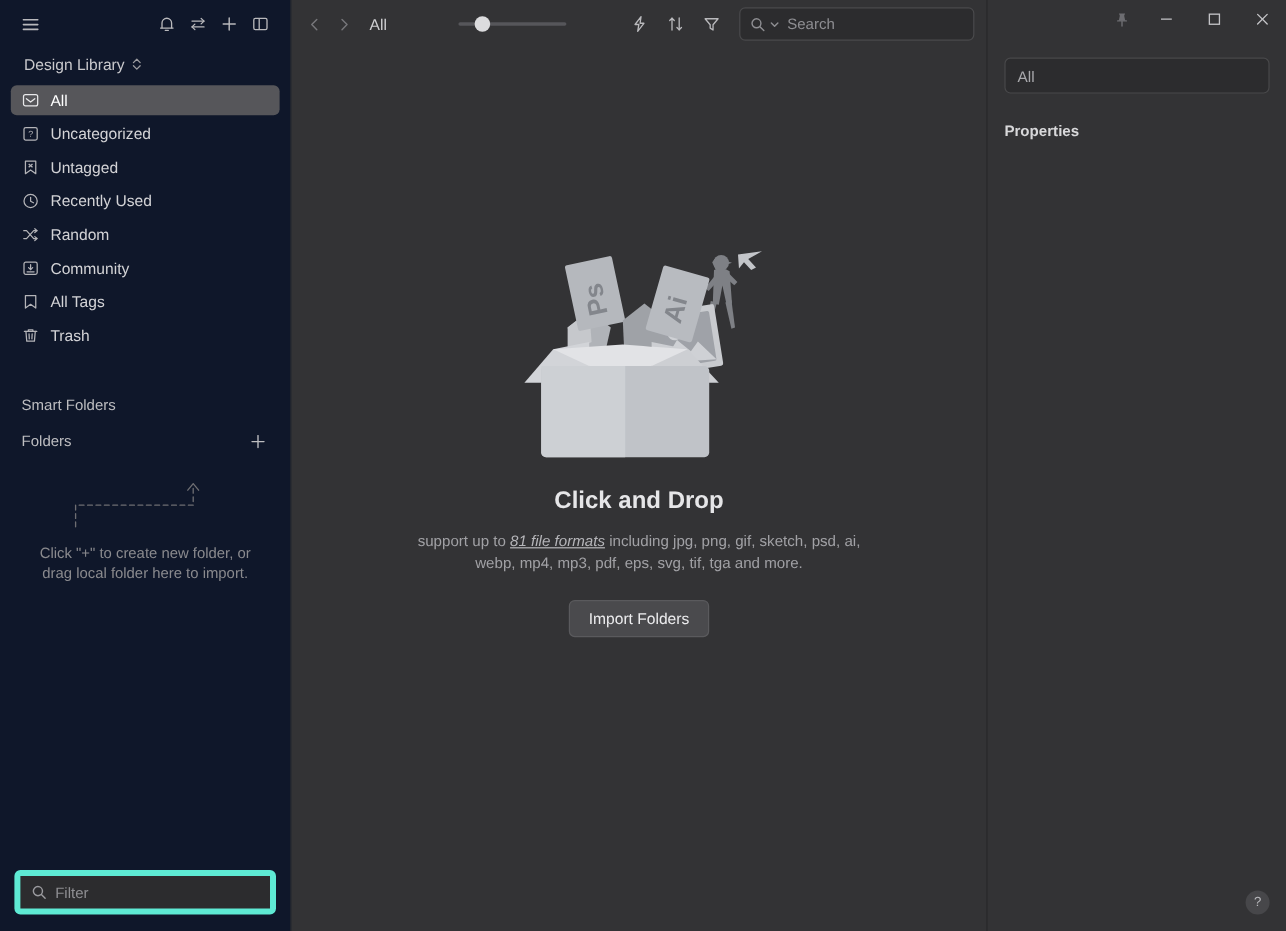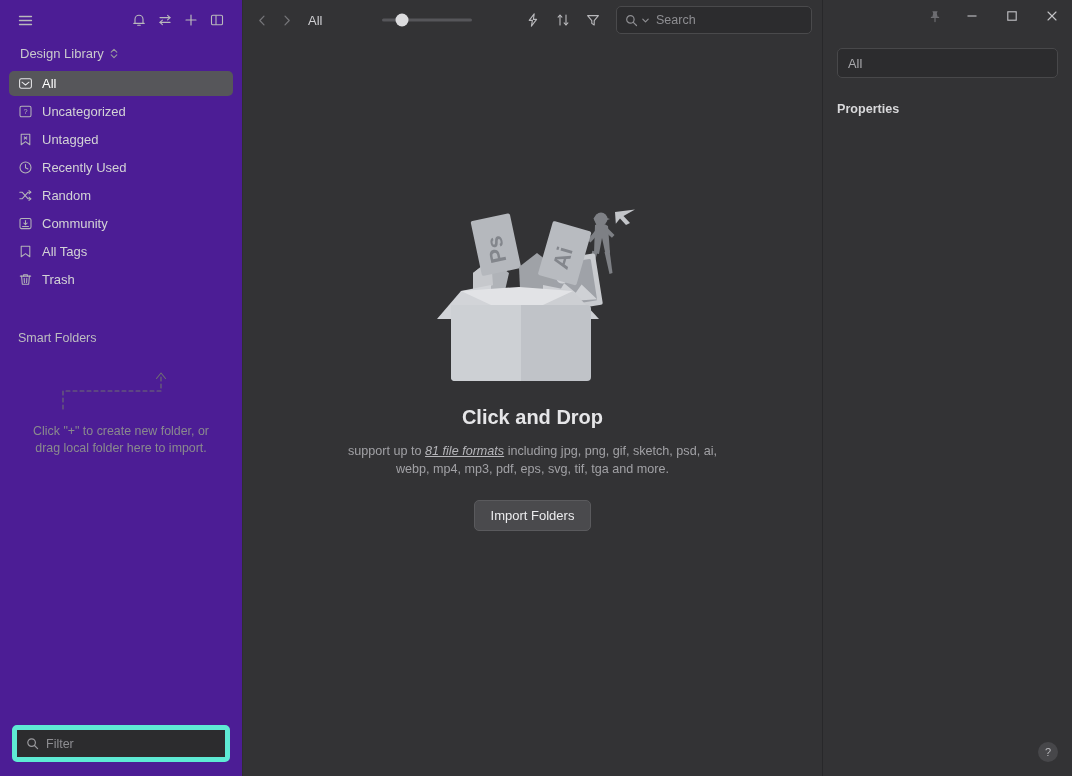--- a/index.html
+++ b/index.html
@@ -15,21 +15,21 @@
     width: 1072px; height: 776px;
     display: flex;
     background: #333335;
     color: #d6d6d8;
   }
 
   
   .sidebar {
     width: 242px;
     flex: 0 0 242px;
-    background: #4c1d95;
+    background: #0f172a;
     display: flex;
     flex-direction: column;
     position: relative;
     border-right: 1px solid #2e2e30;
   }
   .sb-top {
     height: 40px;
     display: flex;
     align-items: center;
     padding: 0 12px;
@@ -432,20 +432,29 @@
         </span>
         <span>Trash</span>
       </div>
 
     </nav>
 
     <div class="section-label" id="smart-folders-label">
       <span>Smart Folders</span>
     </div>
 
+    <div class="section-label" id="folders-label">
+      <span>Folders</span>
+      <span class="plus">
+        <svg width="14" height="14" viewBox="0 0 14 14" fill="none" stroke="currentColor" stroke-width="1.15" stroke-linecap="round">
+          <line x1="7" y1="2" x2="7" y2="12"></line>
+          <line x1="2" y1="7" x2="12" y2="7"></line>
+        </svg>
+      </span>
+    </div>
 
     <div class="folders-empty">
       <svg class="arrow-svg" width="120" height="48" viewBox="0 0 120 48" fill="none" stroke="#6e6e72" stroke-width="1.1" stroke-dasharray="4 3" stroke-linecap="round">
         <path d="M2 44 L2 26 L100 26 L100 9"></path>
         <polyline points="95.5,13.5 100,8 104.5,13.5" stroke-dasharray="0" stroke-linejoin="round"></polyline>
       </svg>
       <div class="hint">
         <div>Click "+" to create new folder, or</div>
         <div>drag local folder here to import.</div>
       </div>

